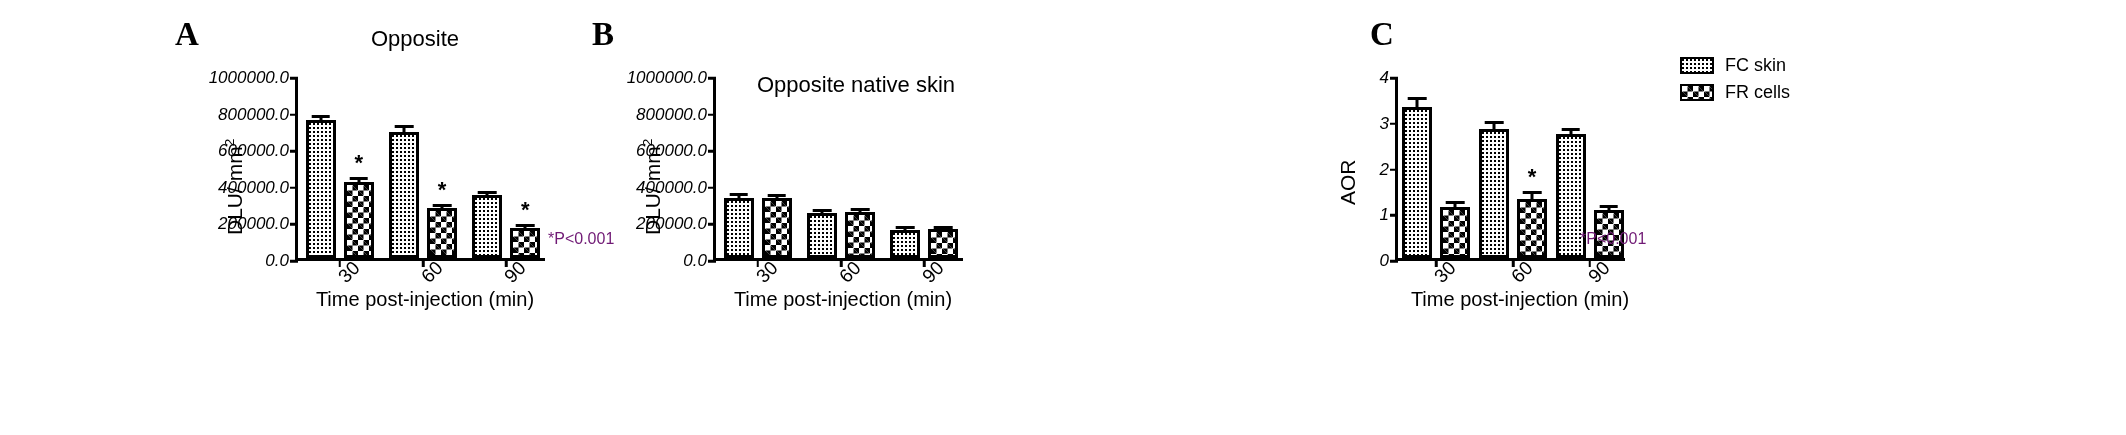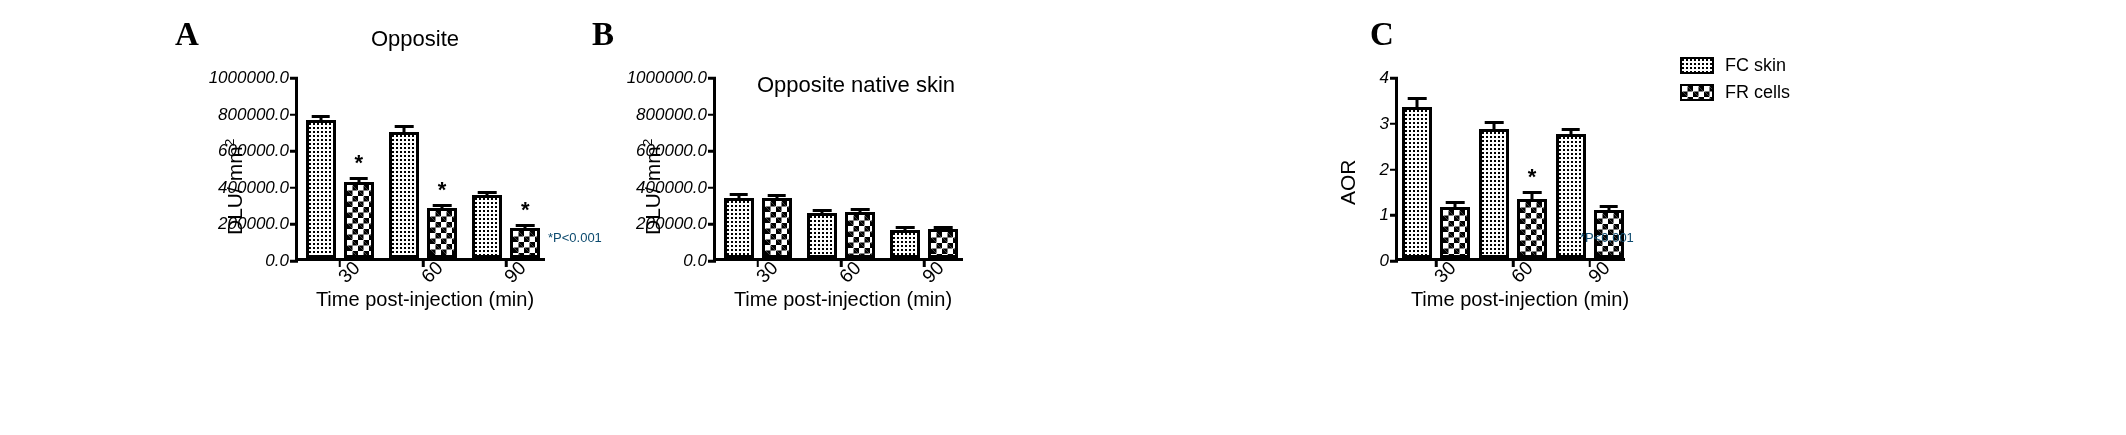--- a/index.html
+++ b/index.html
@@ -129,22 +129,22 @@
   .star {
     position: absolute;
     font-size: 22px;
     font-weight: bold;
     color: #000;
     transform: translateX(-50%);
     line-height: 1;
   }
   .pnote {
     position: absolute;
-    font-size: 13px;
-    color: #0c4a6e;
+    font-size: 16px;
+    color: #701a75;
     white-space: nowrap;
   }
   
   .legend { position: absolute; }
   .legend-row {
     display: flex;
     align-items: center;
     margin-bottom: 6px;
   }
   .legend-swatch {

